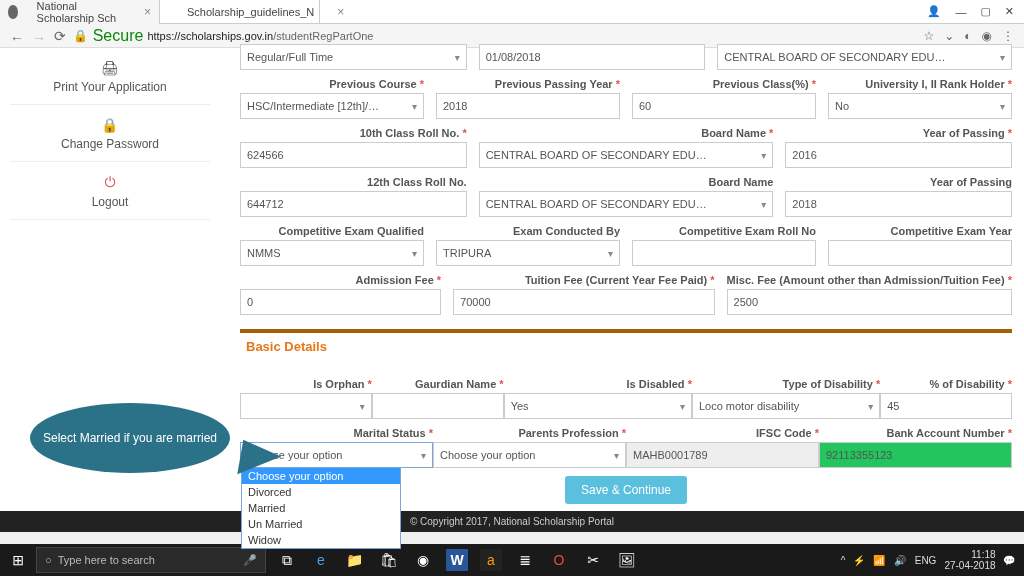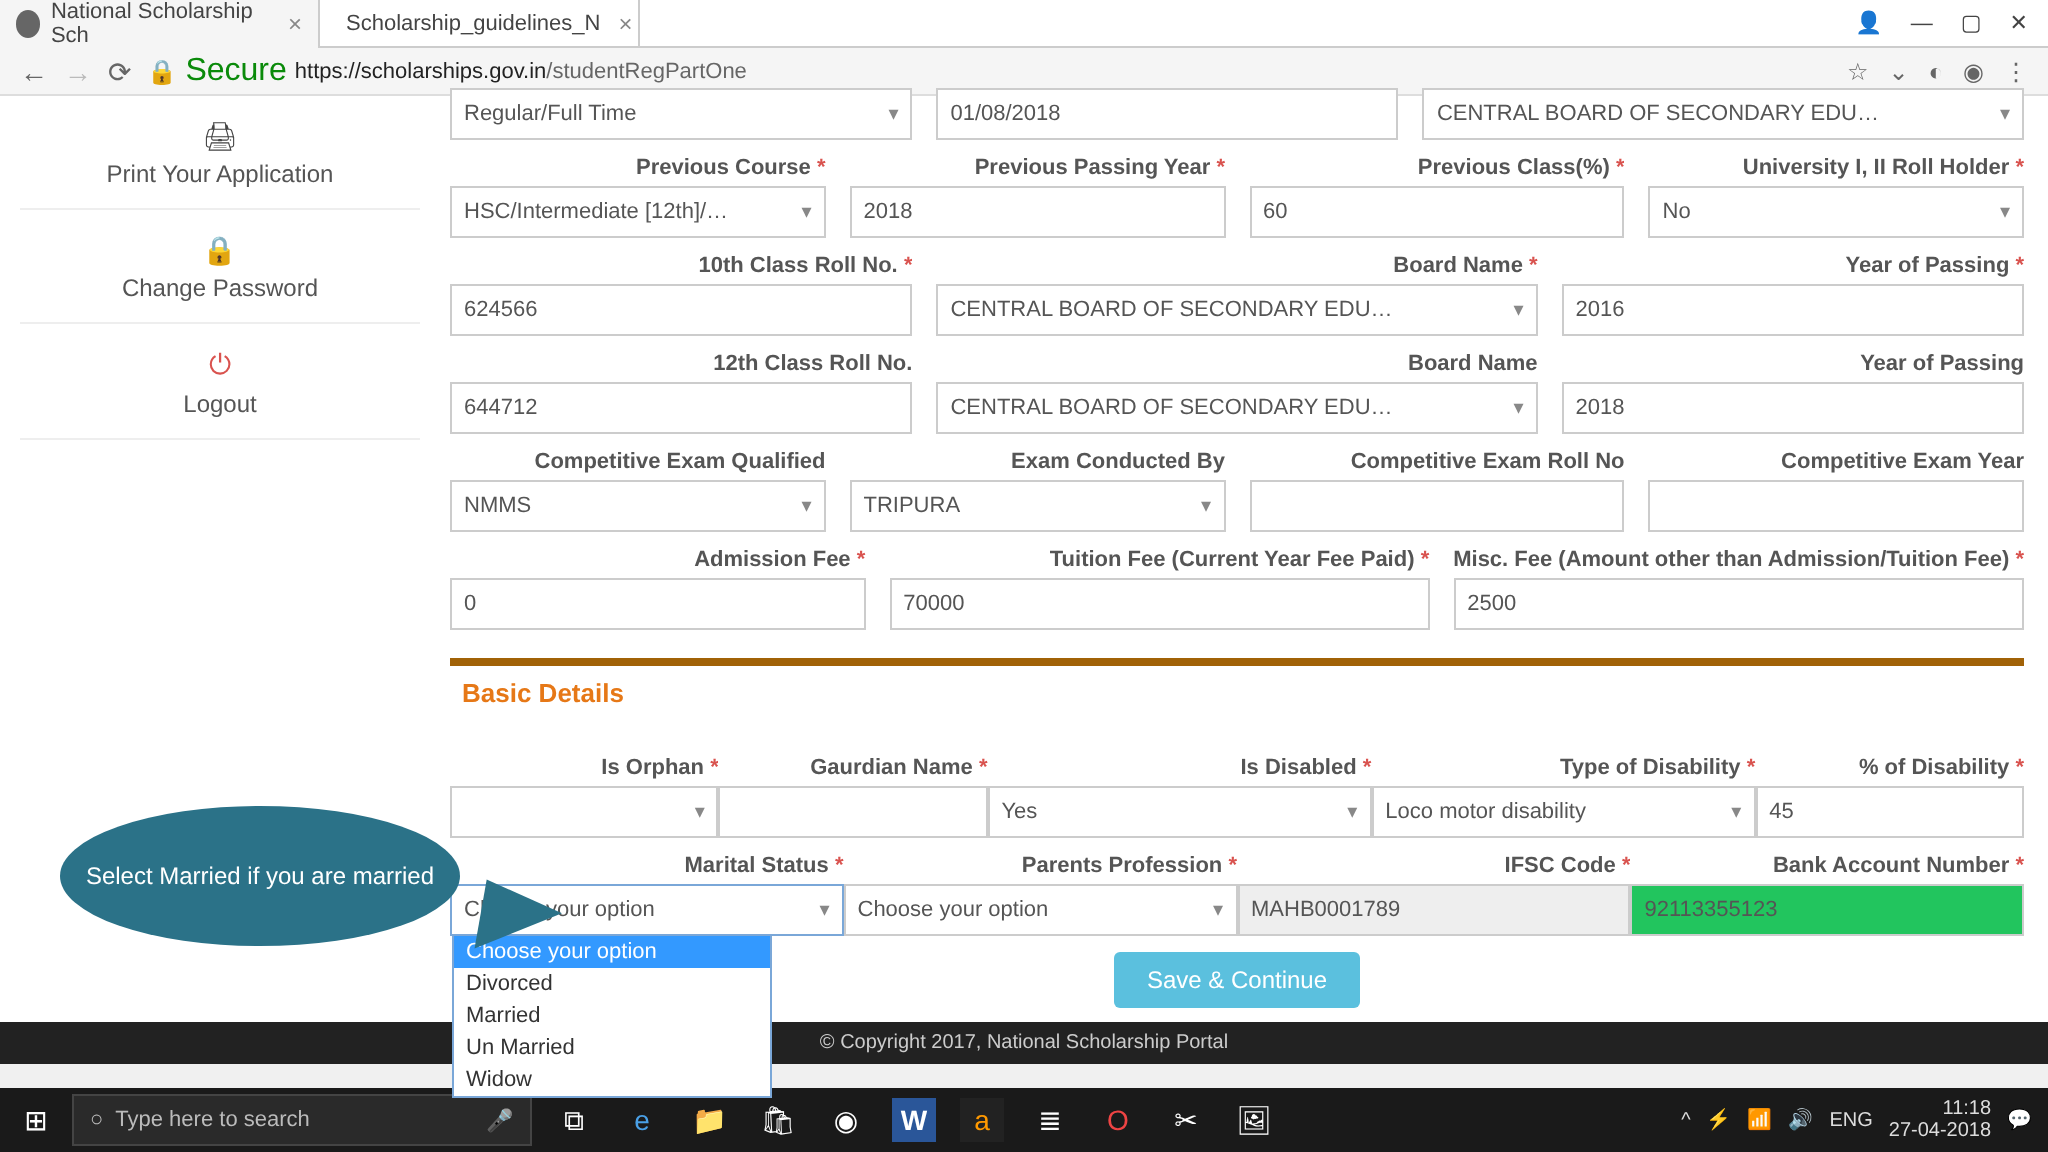--- a/index.html
+++ b/index.html
@@ -1,37 +1,37 @@
 <!DOCTYPE html>
 <html><head>
 <meta charset="utf-8">
 <style>
 * { margin:0; padding:0; box-sizing:border-box; font-family:"Segoe UI",Arial,sans-serif; }
 body { background:#f0f0f0; width:1024px; height:576px; overflow:hidden; position:relative; }
 
 .chrome { background:#fff; height:24px; display:flex; align-items:center; border-bottom:1px solid #ccc; }
-.tab { display:flex; align-items:center; gap:5px; height:24px; padding:0 8px; font-size:11px; color:#444; border-right:1px solid #ccc; max-width:160px; }
+.tab { display:flex; align-items:center; gap:19px; height:24px; padding:0 8px; font-size:11px; color:#444; border-right:1px solid #ccc; max-width:160px; }
 .tab.active { background:#f5f5f5; }
 .favicon { width:14px; height:14px; border-radius:50%; background:#666; display:inline-block; }
 .tab-close { font-size:12px; color:#888; margin-left:4px; cursor:pointer; }
 .win-ctrl { margin-left:auto; display:flex; align-items:center; gap:14px; padding-right:10px; font-size:11px; color:#444; }
 
 .addr { background:#f5f5f5; height:24px; display:flex; align-items:center; gap:8px; padding:0 10px; border-bottom:1px solid #ddd; font-size:12px; color:#555; }
 .addr .arrow { font-size:14px; color:#666; }
 .url-bar { flex:1; display:flex; align-items:center; gap:4px; }
 .secure { color:#0a8a0a; font-size:16px; }
 .url { color:#666; font-size:11px; }
 .ext-icons { display:flex; gap:10px; color:#666; font-size:12px; }
 
 .page { position:absolute; top:48px; left:0; right:0; bottom:44px; background:#fff; }
 .sidebar { position:absolute; left:10px; top:0; width:200px; }
 .side-item { text-align:center; padding:12px 4px 10px; font-size:12px; color:#555; border-bottom:1px solid #eee; }
 .side-icon { display:block; font-size:14px; color:#444; margin-bottom:4px; }
 
-.form-area { position:absolute; left:225px; right:12px; top:-4px; }
+.form-area { position:absolute; left:240px; right:12px; top:-4px; }
 .row { display:flex; gap:12px; margin-bottom:8px; }
 .fld { flex:1; display:flex; flex-direction:column; }
 .fld label { font-size:11px; font-weight:bold; color:#555; margin-bottom:3px; white-space:nowrap; overflow:hidden; text-overflow:ellipsis;text-align:right; }
 .req { color:#d9534f; }
 .ctrl { height:26px; border:1px solid #ccc; background:#fff; font-size:11px; color:#555; padding:0 6px; display:flex; align-items:center; position:relative; }
 .ctrl.select::after { content:"▾"; position:absolute; right:6px; color:#888; font-size:10px; }
 
 .section-title { color:#e67817; font-weight:bold; font-size:13px; padding:6px 0 2px 6px; border-top:4px solid #a16207; margin-top:14px; margin-bottom:22px; }
 .basic-row { display:flex; margin-bottom:8px; }
 .basic-row .fld { flex:1; }
@@ -121,21 +121,21 @@
         </div>
       <div class="fld">
           <label><span>Previous Passing Year</span> <span class="req">*</span></label>
           <div class="ctrl">2018</div>
         </div>
       <div class="fld">
           <label><span>Previous Class(%)</span> <span class="req">*</span></label>
           <div class="ctrl">60</div>
         </div>
       <div class="fld">
-          <label style="text-align:right"><span>University I, II Roll Holder</span> <span class="req">*</span></label>
+          <label style="text-align:right"><span>University I, II Rank Holder</span> <span class="req">*</span></label>
           <div class="ctrl select">No</div>
         </div>
     </div>
     <div class="row">
       <div class="fld">
           <label><span>10th Class Roll No.</span> <span class="req">*</span></label>
           <div class="ctrl">624566</div>
         </div>
       <div class="fld" style="flex:1.3">
           <label><span>Board Name</span> <span class="req">*</span></label>

